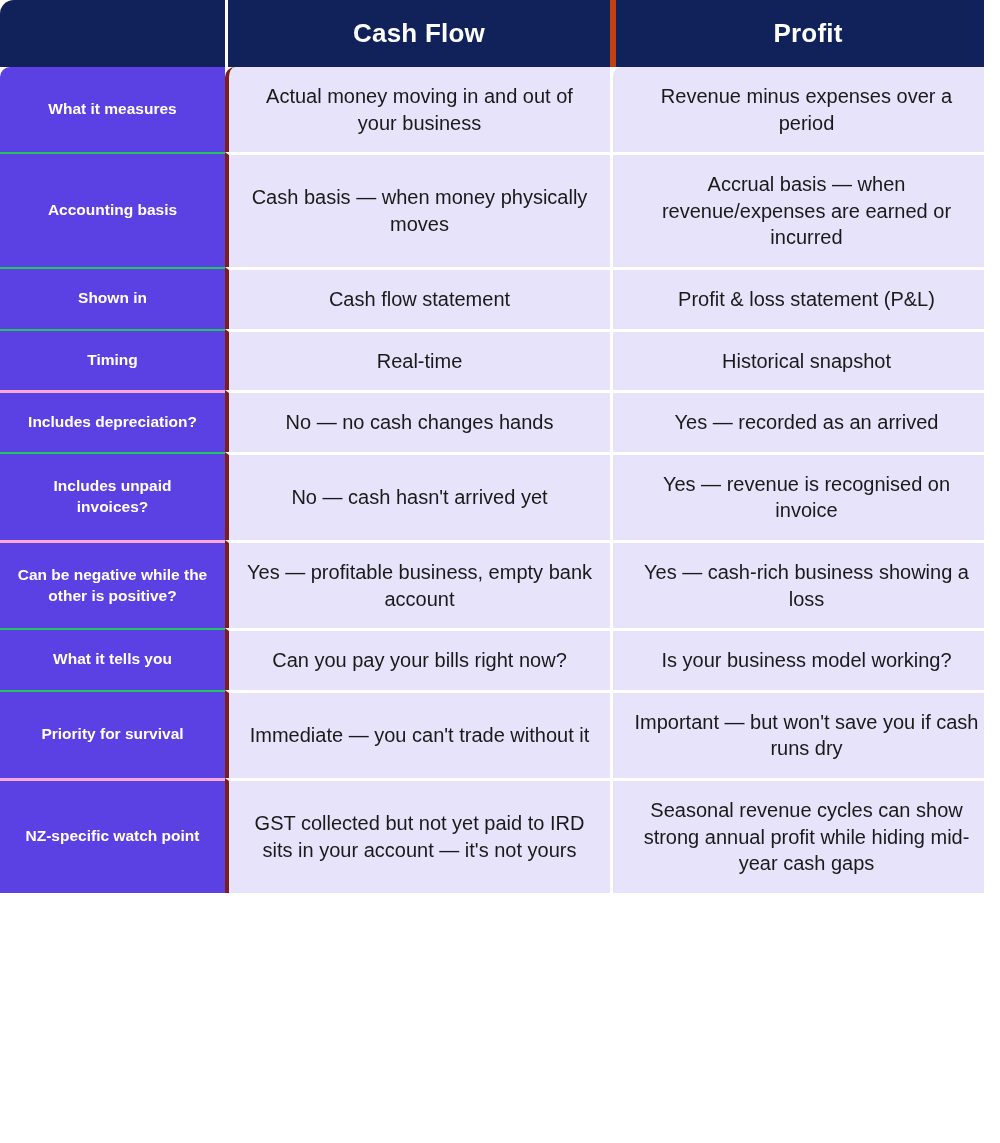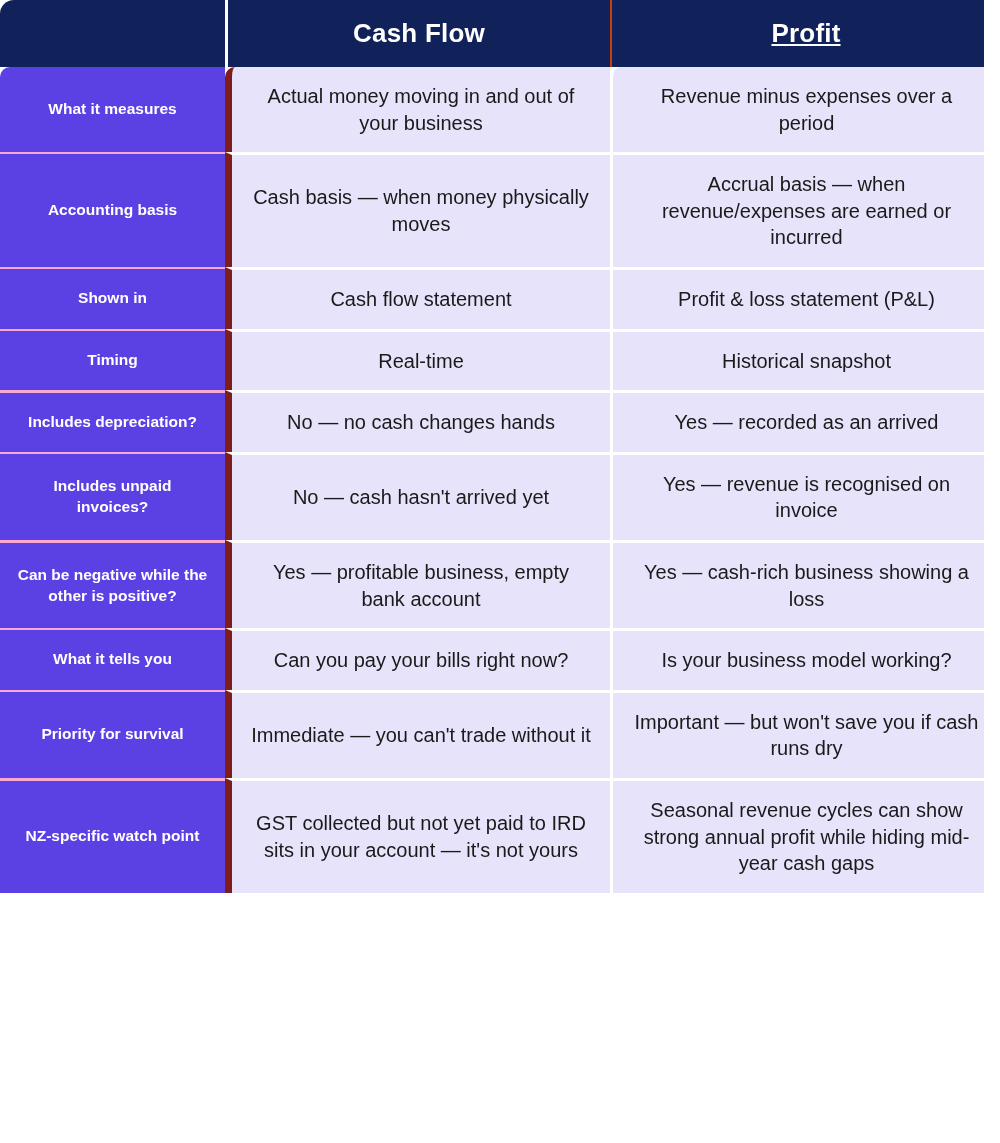--- a/index.html
+++ b/index.html
@@ -49,36 +49,35 @@
     vertical-align: middle;
   }
   thead th.head-label {
     background: #11225a;
     border-top-left-radius: 14px;
   }
   thead th.head-c1 {
     border-left: 3px solid #ffffff;
   }
   thead th.head-c2 {
-    border-left: 2px solid #c2410c;
+    border-left: 6px solid #c2410c;
     border-top-right-radius: 14px;
-    text-decoration: underline;
   }
 
   
   tbody th.row-label {
     background: #5b41e3;
     color: #ffffff;
     font-size: 15.5px;
     font-weight: bold;
     line-height: 1.35;
     text-align: center;
     vertical-align: middle;
     padding: 10px 16px;
-    border-top: 2px solid #f9a8d4;
+    border-top: 2px solid #22c55e;
   }
   tbody tr:first-child th.row-label {
     border-top: none;
     border-top-left-radius: 10px;
   }
   tbody tr.sep-strong th.row-label {
     border-top: 3px solid #f9a8d4;
   }
 
   
@@ -86,21 +85,21 @@
     background: #e7e3fa;
     color: #1a1a1a;
     font-size: 20px;
     line-height: 1.33;
     text-align: center;
     vertical-align: middle;
     padding: 16px 18px;
     border-top: 3px solid #ffffff;
   }
   tbody td.cell-c1 {
-    border-left: 7px solid #7f1d1d;
+    border-left: 4px solid #7f1d1d;
   }
   tbody td.cell-c2 {
     border-left: 3px solid #ffffff;
     margin-left: 32px;
   }
   tbody tr:first-child td {
     border-top: none;
   }
   tbody tr:first-child td.cell-c1 {
     border-top-left-radius: 10px;

